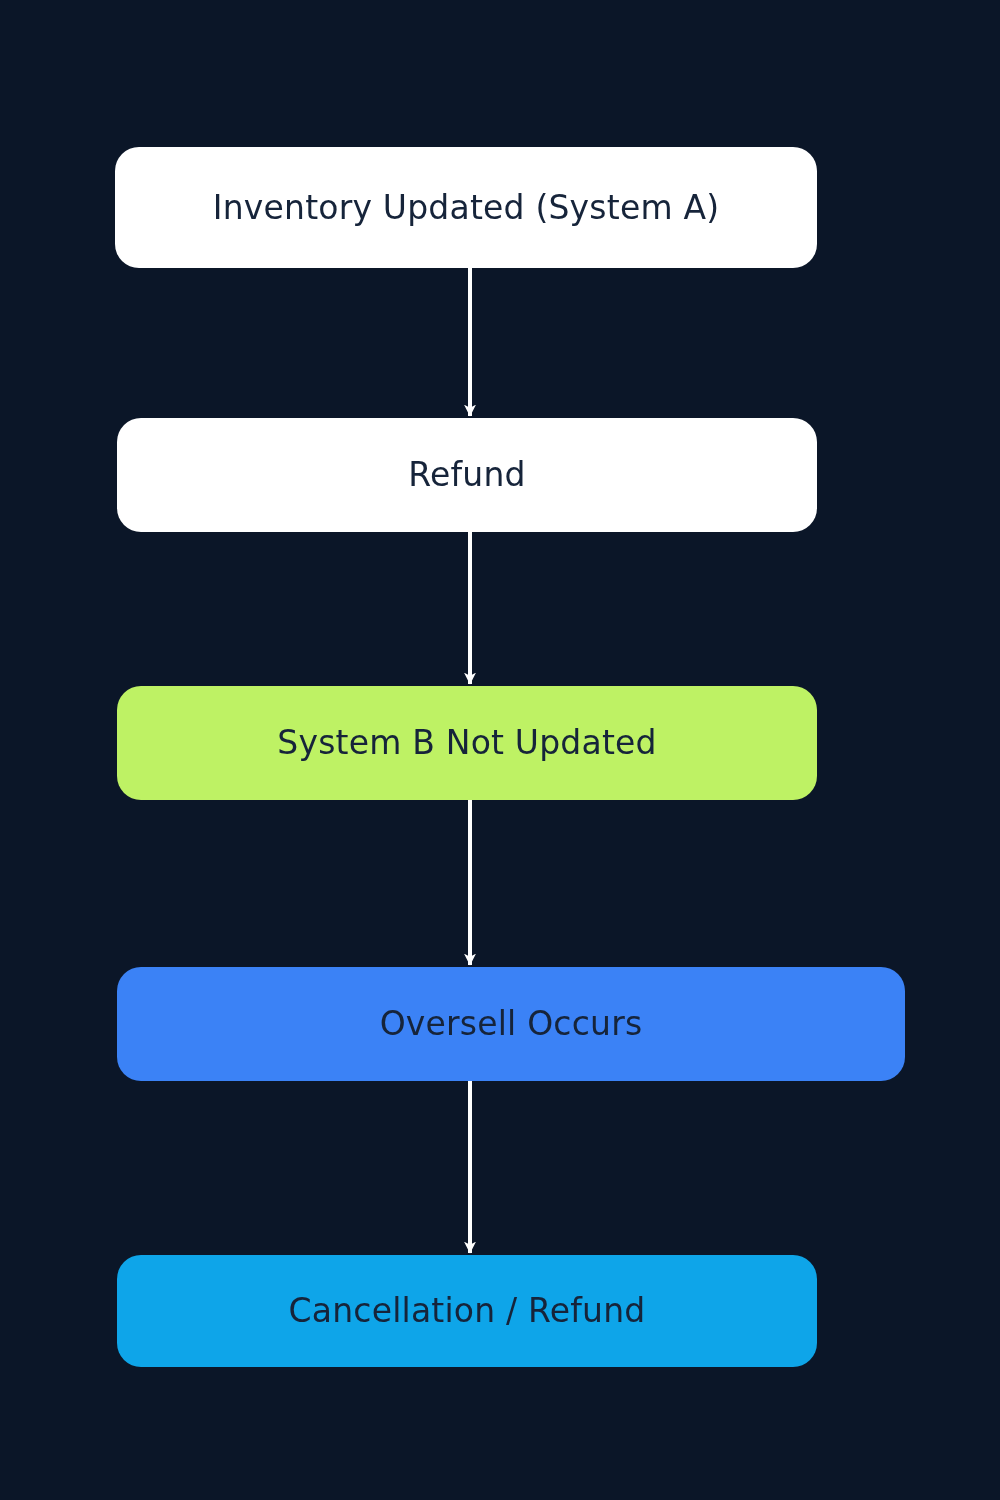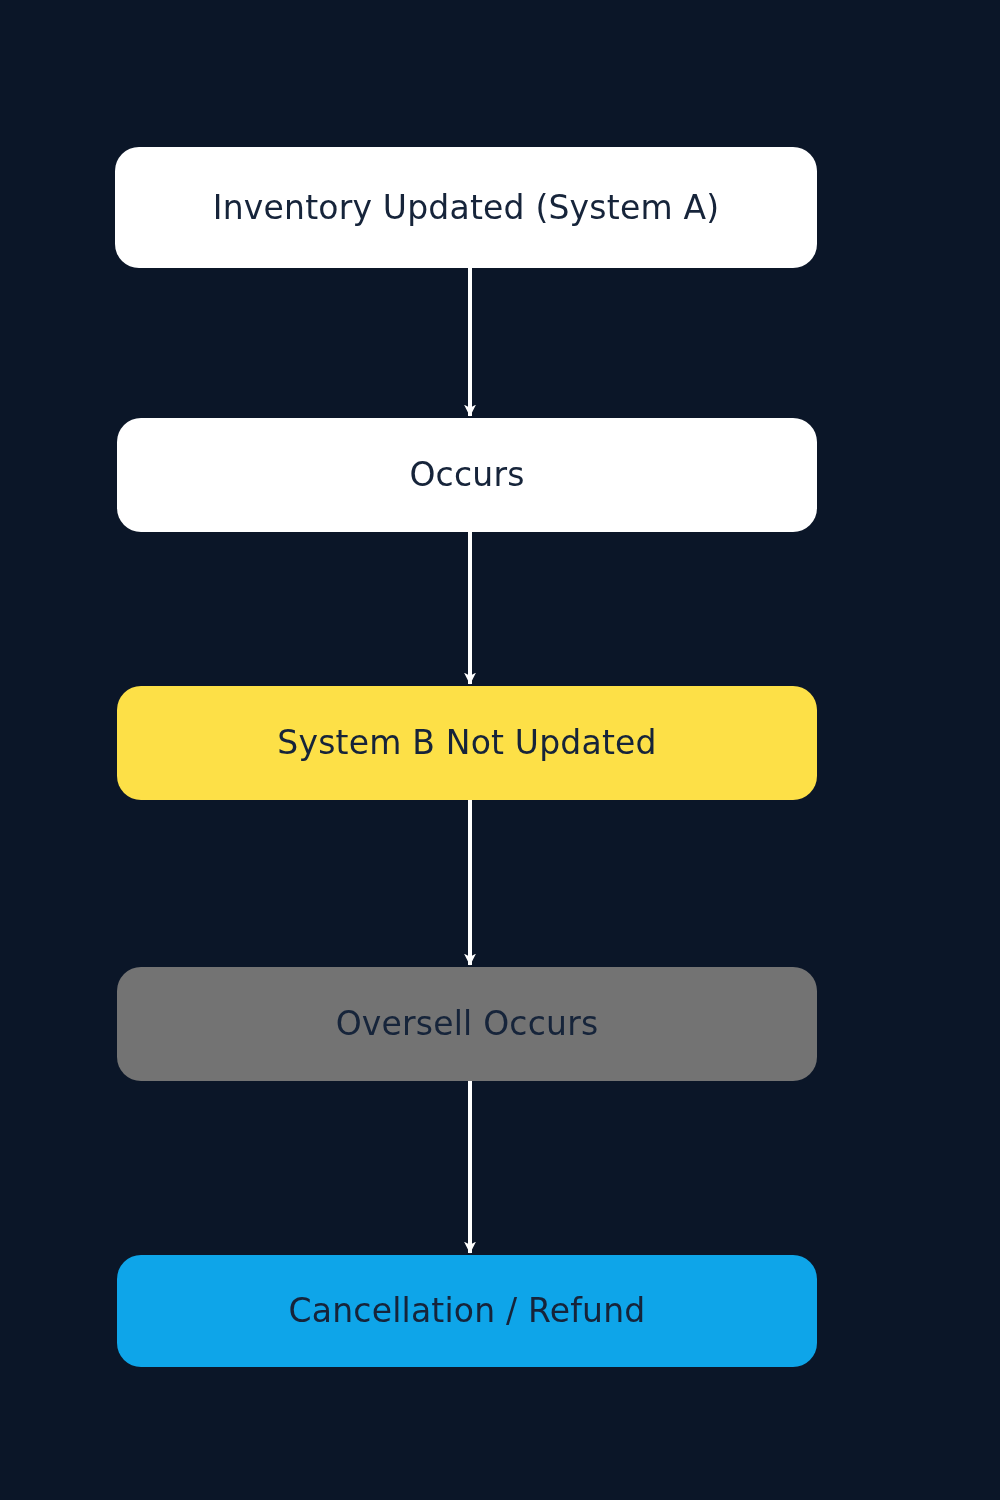--- a/index.html
+++ b/index.html
@@ -67,26 +67,26 @@
         <line x1="470" y1="800" x2="470" y2="965" stroke="#ffffff" stroke-width="4" marker-end="url(#barb-arrow)"></line>
         <line x1="470" y1="1081" x2="470" y2="1253" stroke="#ffffff" stroke-width="4" marker-end="url(#barb-arrow)"></line>
       </g>
   </svg>
 
   <div id="nodes-group">
       <div class="node" style="left: 115px; top: 147px; width: 702px; height: 121px; background: rgb(255, 255, 255);">
         <span class="node-label" style="color: rgb(22, 36, 58);">Inventory Updated (System A)</span>
       </div>
       <div class="node" style="left: 117px; top: 418px; width: 700px; height: 114px; background: rgb(255, 255, 255);">
-        <span class="node-label" style="color: rgb(22, 36, 58);">Occurs</span>
+        <span class="node-label" style="color: rgb(22, 36, 58);">Refund</span>
       </div>
-      <div class="node" style="left: 117px; top: 686px; width: 700px; height: 114px; background: #fde047;">
+      <div class="node" style="left: 117px; top: 686px; width: 700px; height: 114px; background: #bef264;">
         <span class="node-label" style="color: rgb(22, 36, 58);">System B Not Updated</span>
       </div>
-      <div class="node" style="left: 117px; top: 967px; width: 700px; height: 114px; background: #737373;">
+      <div class="node" style="left: 117px; top: 967px; width: 788px; height: 114px; background: #3b82f6;">
         <span class="node-label" style="color: rgb(22, 36, 58);">Oversell Occurs</span>
       </div>
       <div class="node" style="left: 117px; top: 1255px; width: 700px; height: 112px; background: #0ea5e9;">
         <span class="node-label" style="color: rgb(22, 36, 58);">Cancellation / Refund</span>
       </div>
     </div>
 
 </div>
 
 </body></html>

